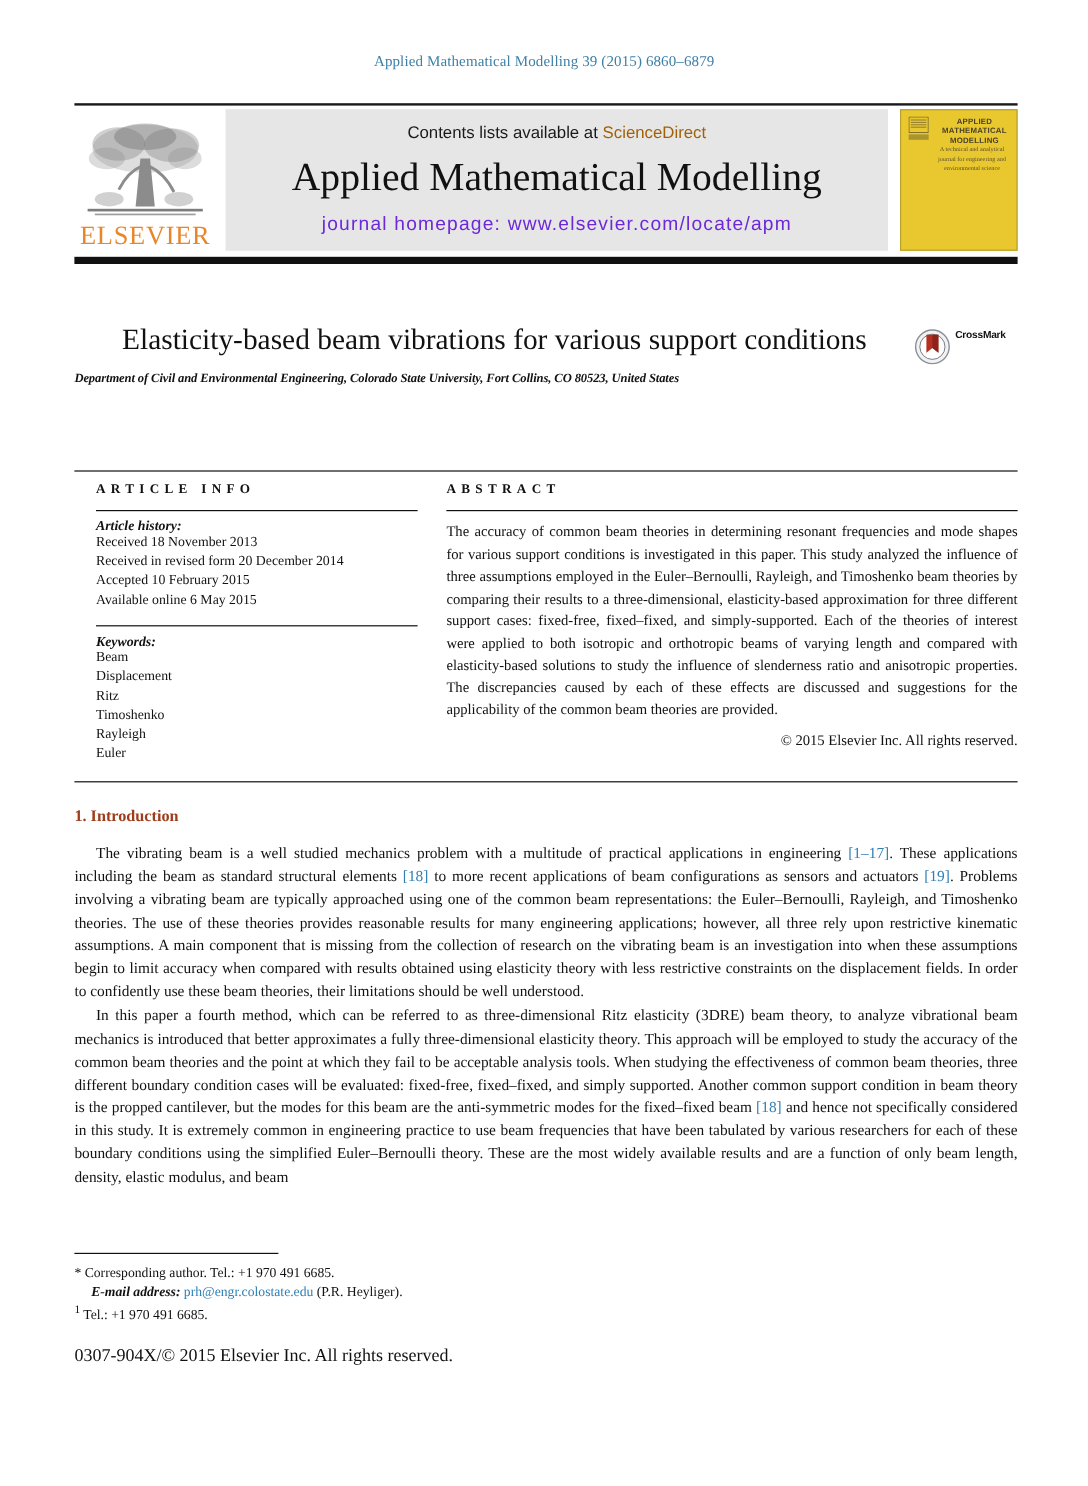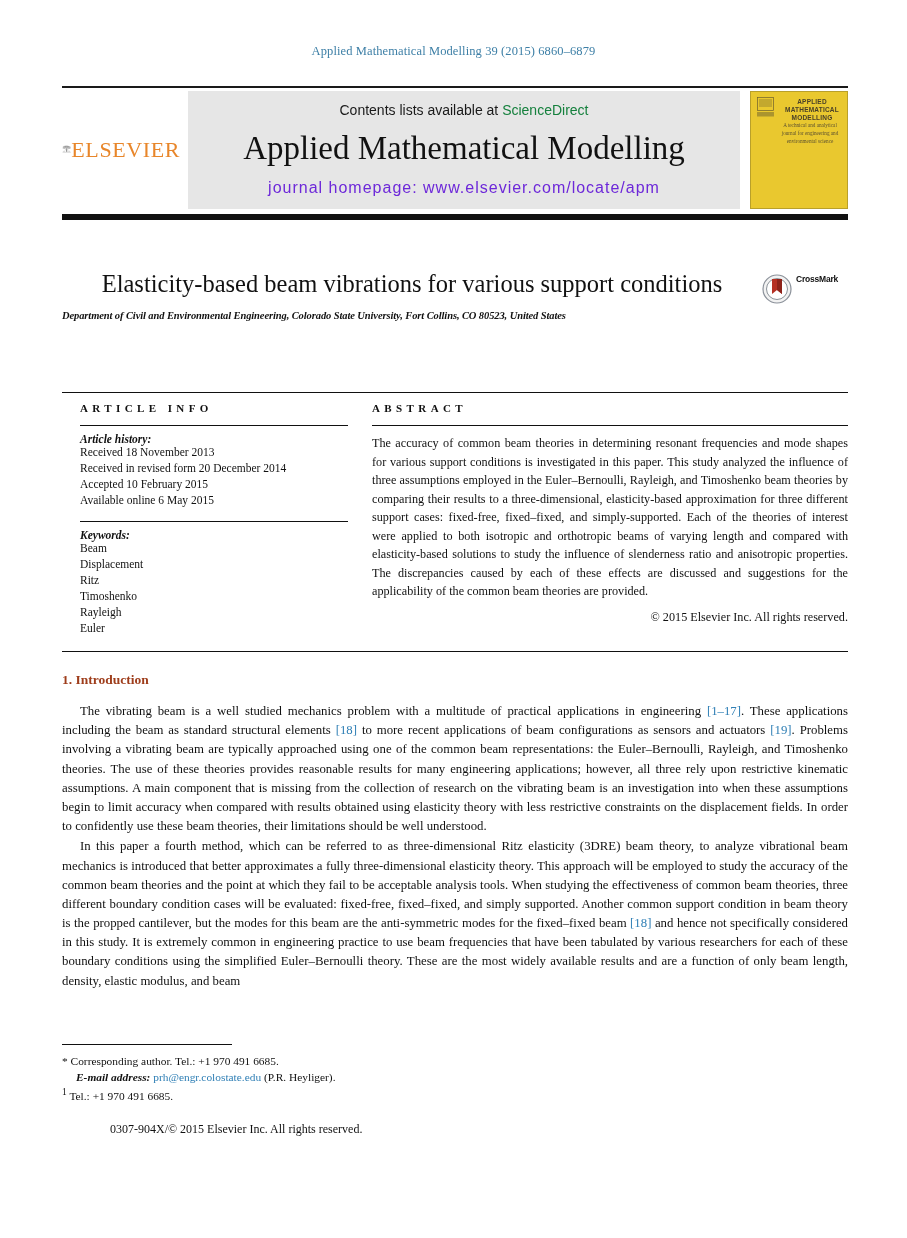--- a/index.html
+++ b/index.html
@@ -51,21 +51,21 @@
   .masthead-body {
     display: flex;
     align-items: stretch;
     height: 118px;
     margin-top: 3px;
   }
   .elsevier-block {
     width: 118px;
     flex: 0 0 118px;
     display: flex;
-    flex-direction: row;
+    flex-direction: column;
     justify-content: flex-end;
     align-items: center;
     padding-bottom: 2px;
   }
   .elsevier-tree {
     width: 104px;
     height: 86px;
     display: block;
   }
   .elsevier-word {
@@ -86,21 +86,21 @@
     justify-content: space-between;
     padding: 11px 0 12px 0;
     box-sizing: border-box;
   }
   .banner-contents {
     font-family: "Liberation Sans", sans-serif;
     font-size: 14px;
     color: #1a1a1a;
   }
   .banner-contents .sd-link {
-    color: #15803d;
+    color: #a16207;
   }
   .banner-journal {
     font-family: "Liberation Serif", serif;
     font-size: 33px;
     color: #111111;
     letter-spacing: 0px;
   }
   .banner-homepage {
     font-family: "Liberation Sans", sans-serif;
     font-size: 16px;
@@ -358,24 +358,23 @@
     top: 1120px;
     width: 500px;
   }
   .doi-link {
     font-family: "Liberation Serif", serif;
     font-size: 12px;
     color: #2f7fb5;
   }
   .issn-line {
     font-family: "Liberation Serif", serif;
-    font-size: 12px;
+    font-size: 15px;
     color: #111111;
     margin-top: 2px;
-    margin-left: 48px;
   }
 </style>
 </head>
 <body>
 
 <div class="page">
 
   <div class="running-head">Applied Mathematical Modelling 39 (2015) 6860–6879</div>
 
   <div class="masthead">

